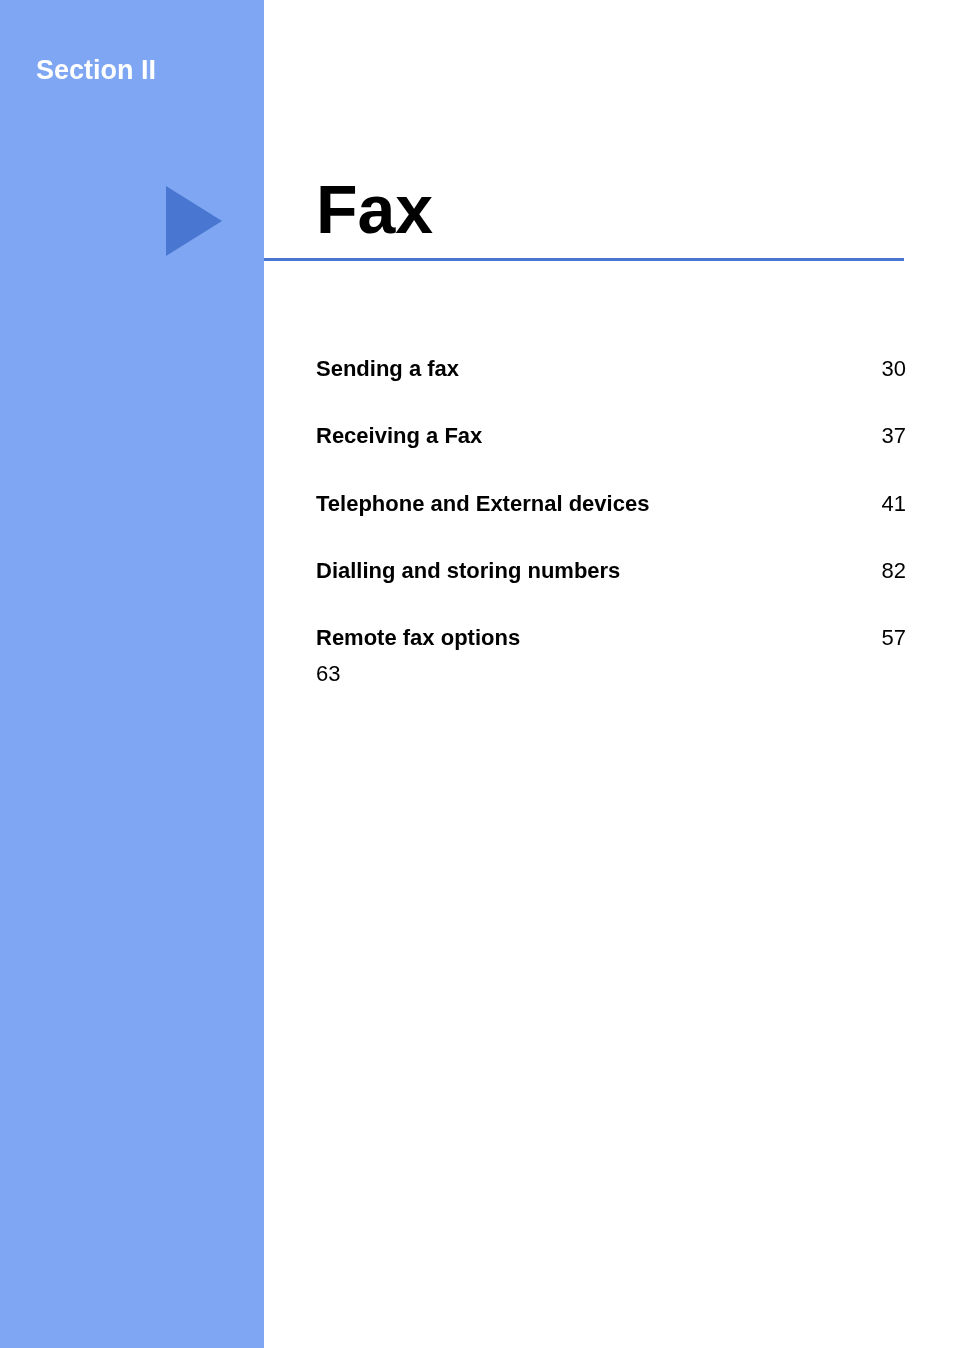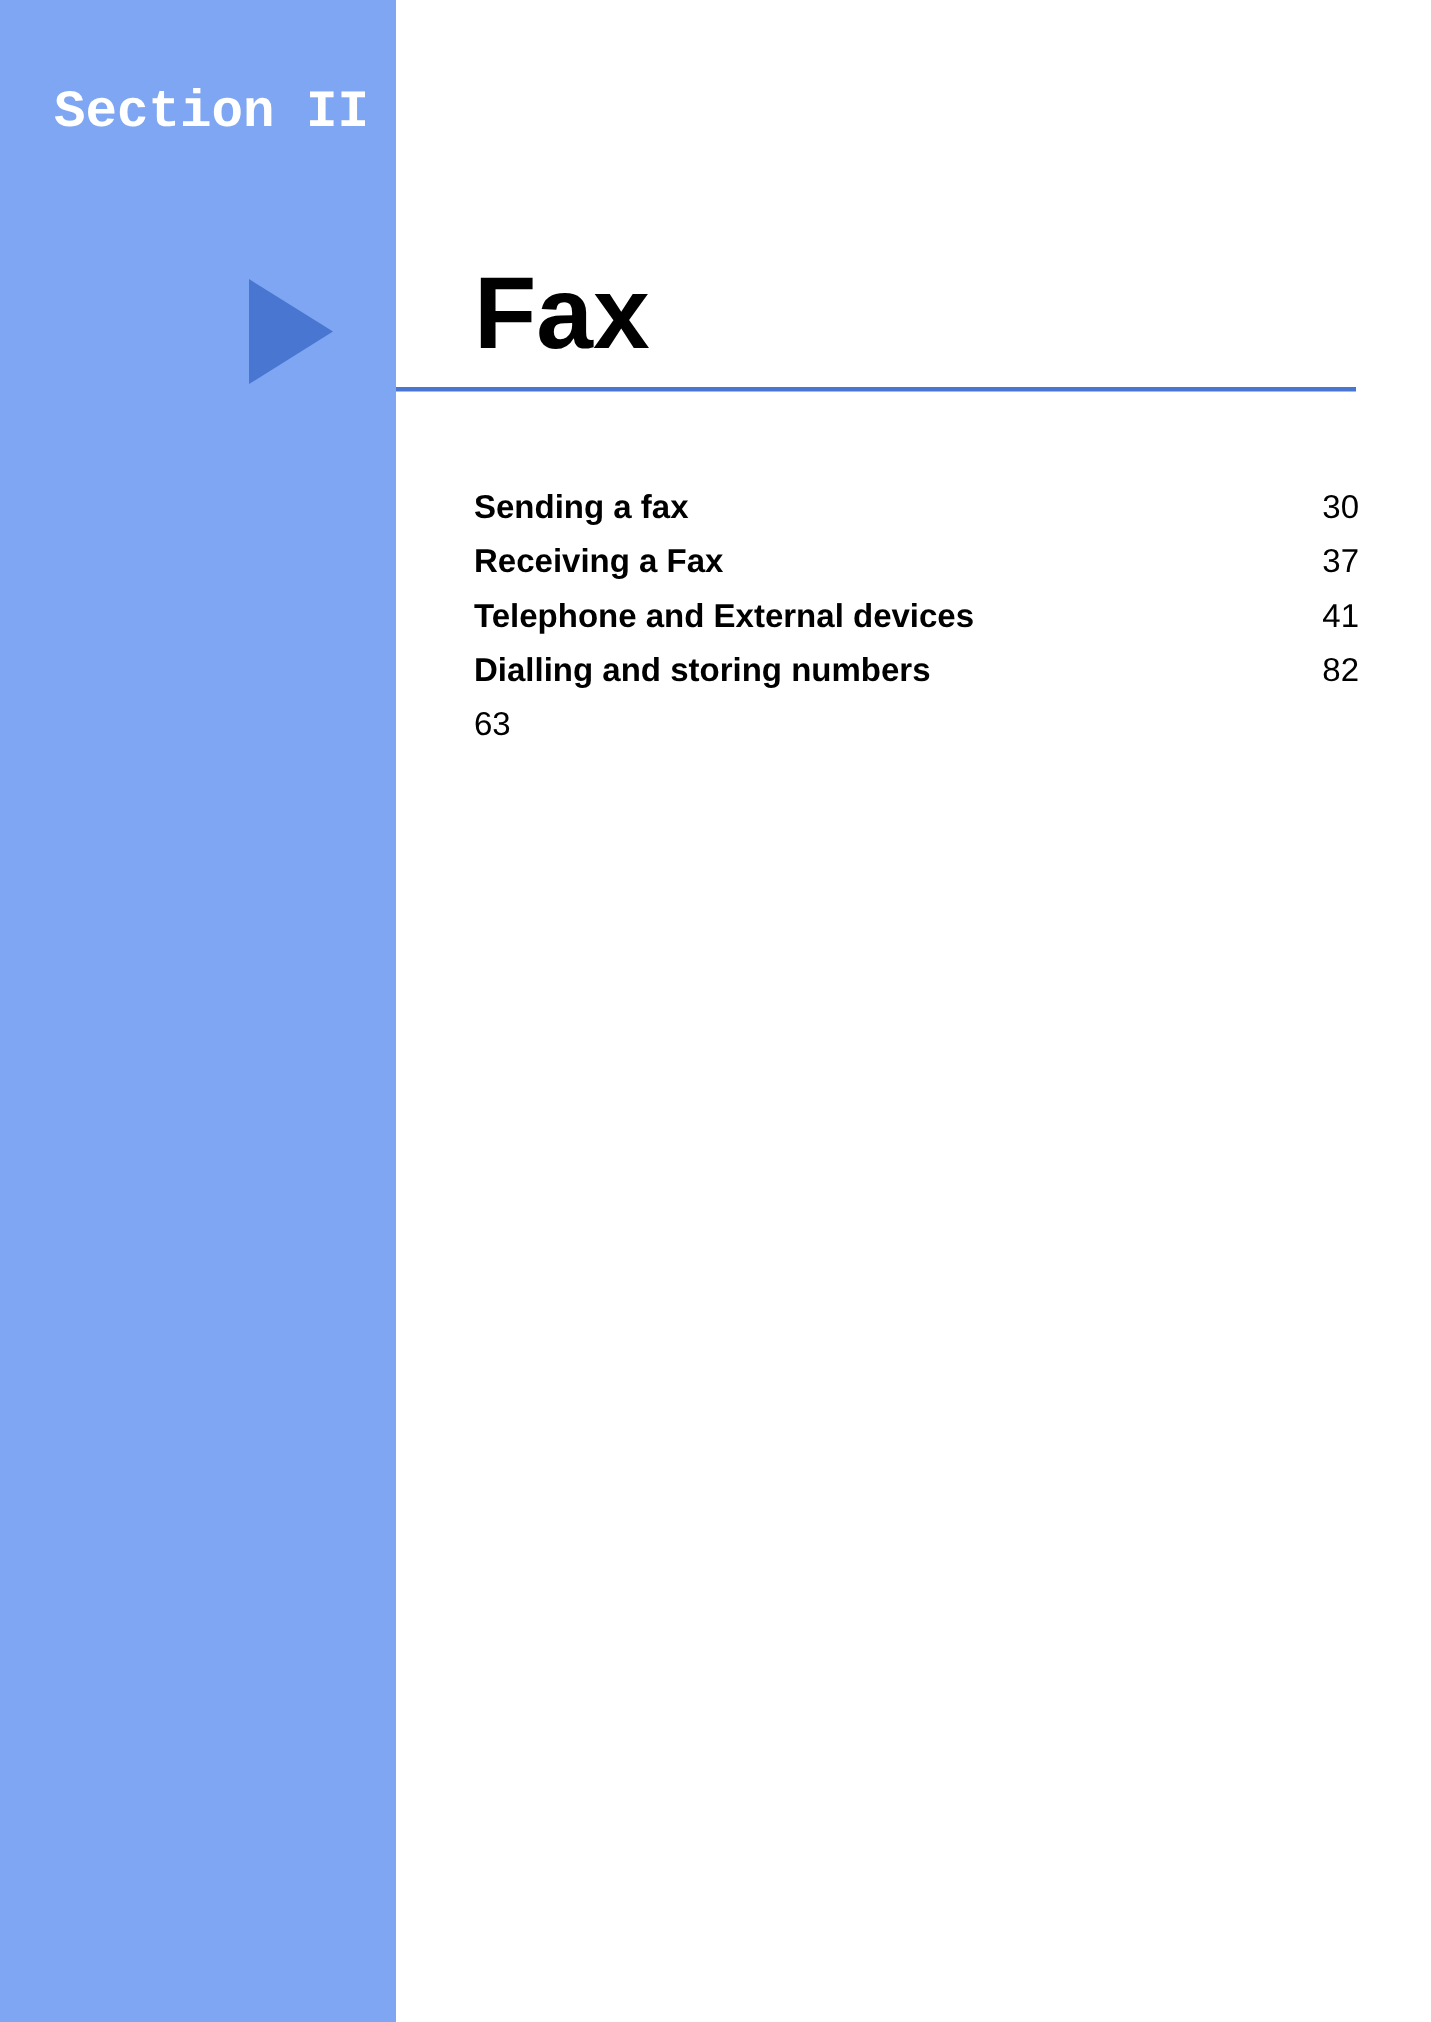--- a/index.html
+++ b/index.html
@@ -20,23 +20,22 @@
       top: 0;
       width: 264px;
       height: 1348px;
       background: #7ea6f2;
     }
     .section-label {
       position: absolute;
       left: 36px;
       top: 55px;
       color: #fff;
-      font-size: 35px;
+      font-size: 27px;
       font-weight: bold;
-      font-family: Liberation Mono, monospace;
     }
     .triangle {
       position: absolute;
       left: 166px;
       top: 186px;
       width: 0;
       height: 0;
       border-top: 35px solid transparent;
       border-bottom: 35px solid transparent;
       border-left: 56px solid #4976d0;
@@ -66,20 +65,21 @@
     .toc-row {
       display: flex;
       justify-content: space-between;
       align-items: baseline;
       font-size: 22px;
       line-height: 1.65;
     }
     .toc-label {
       font-weight: bold;
       color: #000;
+      margin-top: 31px;
     }
     .toc-page {
       color: #000;
       font-weight: normal;
     }
   </style>
 </head>
 <body>
 
 <div class="sidebar"></div>
@@ -103,15 +103,19 @@
   </div>
   <div class="toc-row">
     <span class="toc-label">Telephone and External devices</span>
     <span class="toc-page">41</span>
   </div>
   <div class="toc-row">
     <span class="toc-label">Dialling and storing numbers</span>
     <span class="toc-page">82</span>
   </div>
   <div class="toc-row">
+    <span class="toc-label">Remote fax options</span>
+    <span class="toc-page">57</span>
+  </div>
+  <div class="toc-row">
     <span class="toc-page">63</span>
   </div>
 </div>
 
 </body></html>

